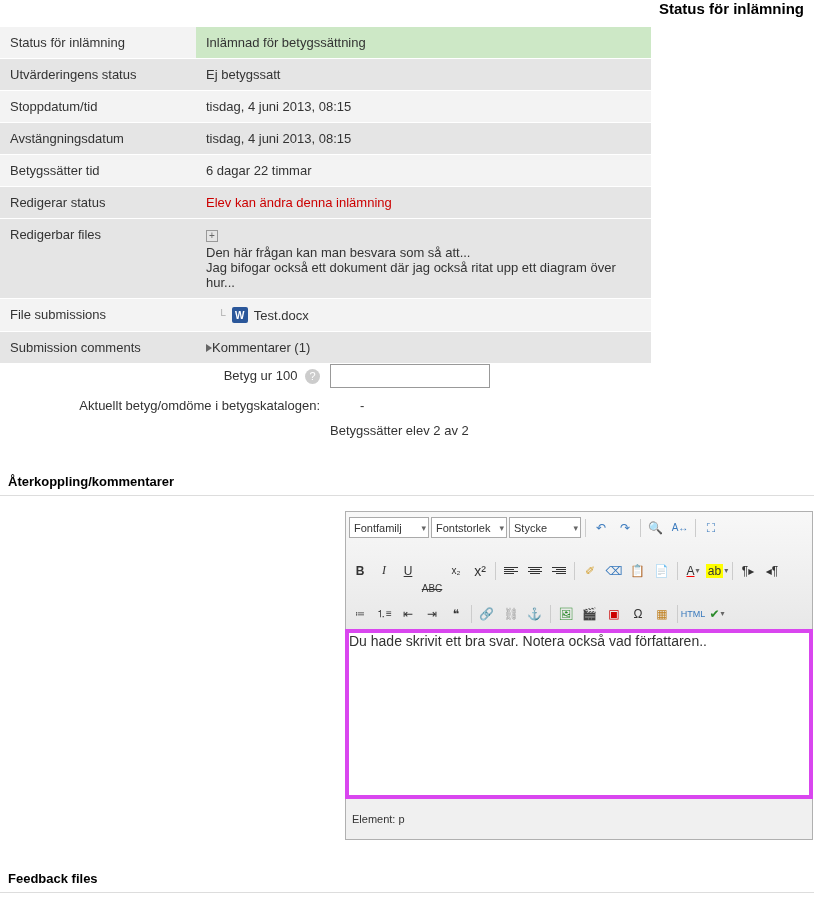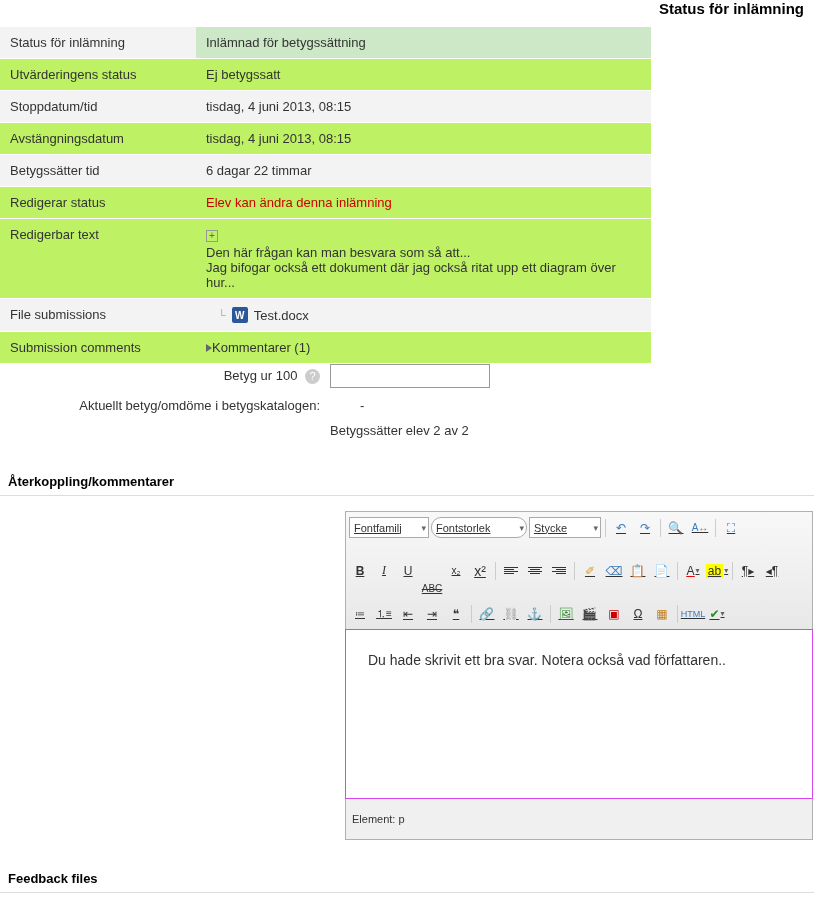--- a/index.html
+++ b/index.html
@@ -34,21 +34,21 @@
     border-bottom: 1px solid #fff;
     color: #333;
   }
   .status-table td.value {
     background: #f3f3f3;
     border-bottom: 1px solid #fff;
   }
   .status-table tr.highlight td.value { background: #cde8c6; }
   .status-table td.value.red { color: #cc0000; }
   .status-table tr.even td { background:#f3f3f3; }
-  .status-table tr.odd td { background:#bef264; }
+  .status-table tr.odd td { background:#e5e5e5; }
   .expand-icon {
     display:inline-block;
     width:12px; height:12px;
     border:1px solid #999;
     font-size:10px;
     line-height:10px;
     text-align:center;
     color:#666;
     margin-bottom:3px;
   }
@@ -117,64 +117,63 @@
     background: linear-gradient(#f8f8f8,#e8e8e8);
     border:1px solid #b0b0b0;
     border-bottom:none;
     padding:3px;
   }
   .toolbar-row {
     display:flex;
     align-items:center;
     gap:2px;
     padding:2px 0;
-    text-decoration:underline;
   }
   .tb-select {
     height:21px;
     font-size:11px;
     border:1px solid #aaa;
     background:#fff;
     padding:0 14px 0 4px;
     position:relative;
     display:inline-flex;
     align-items:center;
     cursor:pointer;
   }
   .tb-select::after{
     content:"▾";
     position:absolute;
     right:2px;
     font-size:9px;
     color:#666;
   }
   .sel-font{width:80px;}
-  .sel-size{width:96px;border-radius:10px;}
+  .sel-size{width:76px;}
   .sel-format{width:72px;}
   .tb-btn {
     width:22px;height:21px;
     border:1px solid transparent;
     display:inline-flex;
     align-items:center;
     justify-content:center;
     font-size:12px;
     cursor:pointer;
     color:#333;
     background:transparent;
   }
   .tb-sep{width:1px;height:18px;background:#ccc;margin:0 2px;}
   .tb-btn.bold{font-weight:bold;}
   .tb-btn.italic{font-style:italic;font-family:Georgia,serif;}
   .tb-btn.underline{text-decoration:underline;}
   .tb-btn.strike{text-decoration:line-through;font-size:10px;margin-top:36px;}
   .tb-dd::after{content:"▾";font-size:8px;margin-left:1px;color:#666;}
   .editor-body {
-    border:1px solid #d946ef;
+    border:4px solid #d946ef;
     min-height:170px;
-    padding:22px;
+    padding:0;
     font-size:14px;
     color:#333;
     background:#fff;
   }
   .editor-path {
     border:1px solid #b0b0b0;
     border-top:none;
     padding:14px 6px;
     font-size:11px;
     background:#f0f0f0;
@@ -209,21 +208,21 @@
   </tr>
   <tr class="even">
     <td class="label">Betygssätter tid</td>
     <td class="value">6 dagar 22 timmar</td>
   </tr>
   <tr class="odd">
     <td class="label">Redigerar status</td>
     <td class="value red">Elev kan ändra denna inlämning</td>
   </tr>
   <tr class="odd">
-    <td class="label">Redigerbar text</td>
+    <td class="label">Redigerbar files</td>
     <td class="value">
       <span class="expand-icon">+</span><br>
       <span>Den här frågan kan man besvara som så att...</span><br>
       <span>Jag bifogar också ett dokument där jag också ritat upp ett diagram över hur...</span>
     </td>
   </tr>
   <tr class="even">
     <td class="label">File submissions</td>
     <td class="value">
       <div class="file-row">

